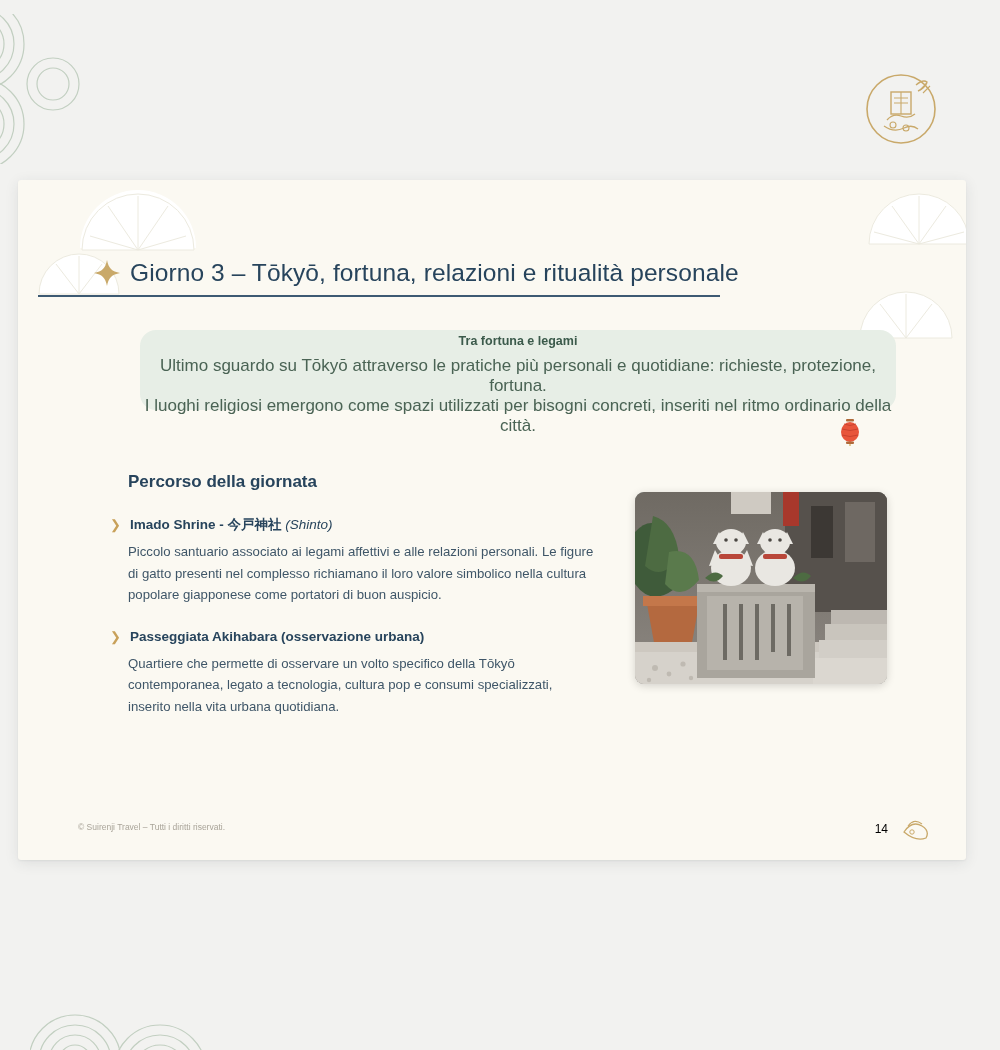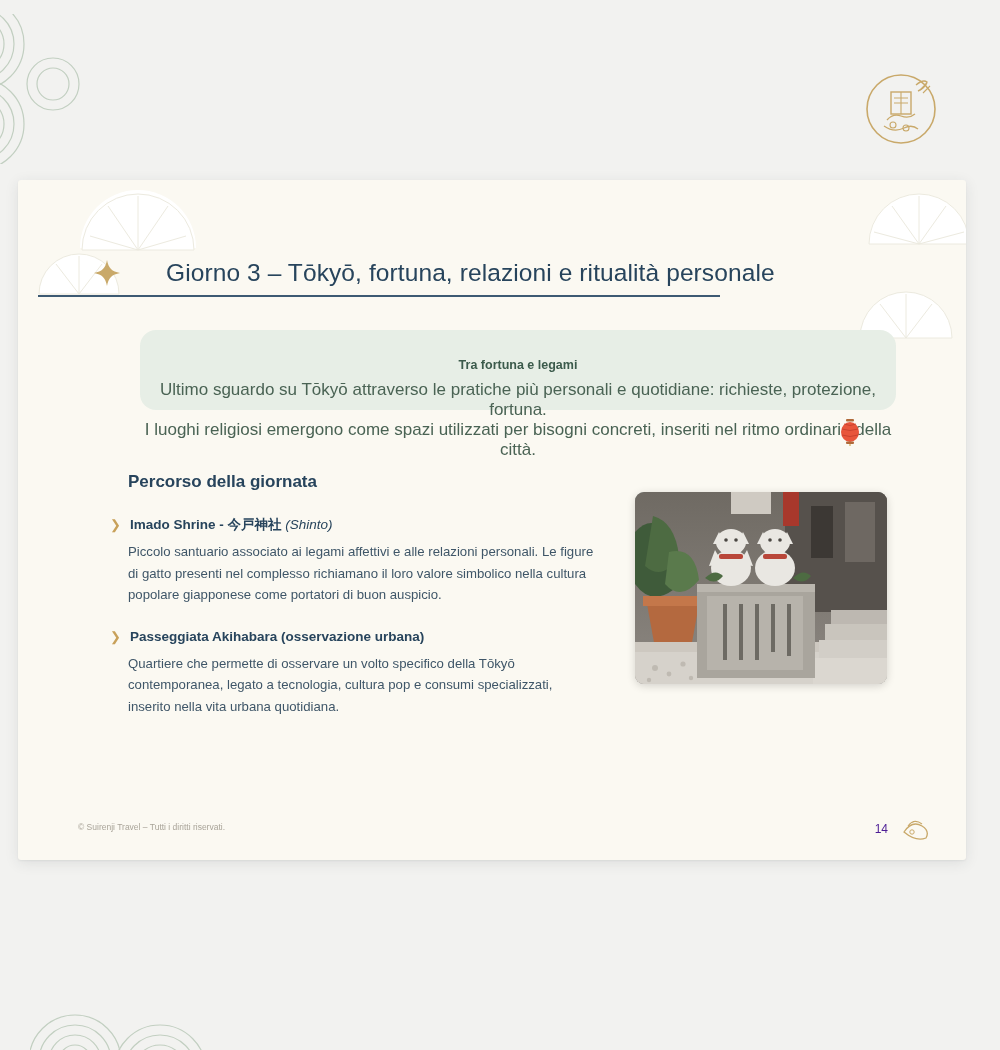--- a/index.html
+++ b/index.html
@@ -57,21 +57,20 @@
   .fan-d { right: 10px; top: 108px; }
 
   
   .title-row {
     position: absolute;
     left: 20px;
     top: 78px;
     width: 700px;
     display: flex;
     align-items: center;
-    gap: 36px;
   }
   .title-spark {
     width: 30px;
     height: 30px;
     margin-right: 8px;
     margin-left: 54px;
     flex: 0 0 auto;
   }
   .slide-title {
     font-size: 24.5px;
@@ -91,21 +90,21 @@
   
   .callout {
     position: absolute;
     left: 122px;
     top: 150px;
     width: 756px;
     height: 80px;
     background: #e7eee6;
     border-radius: 16px;
     text-align: center;
-    padding-top: 28px;
+    padding-top: 4px;
     box-sizing: border-box;
   }
   .callout-title {
     font-size: 12.5px;
     color: #3b5a4b;
     font-weight: bold;
     margin-bottom: 8px;
   }
   .callout-line {
     font-size: 17px;
@@ -191,21 +190,21 @@
     left: 60px;
     bottom: 28px;
     font-size: 8.5px;
     color: #a9a499;
   }
   .page-num {
     position: absolute;
     right: 78px;
     bottom: 24px;
     font-size: 12px;
-    color: #4c1d95;
+    color: #000000;
   }
   .footer-mark {
     position: absolute;
     right: 36px;
     bottom: 18px;
     width: 30px;
     height: 26px;
   }
 </style>
 </head>

